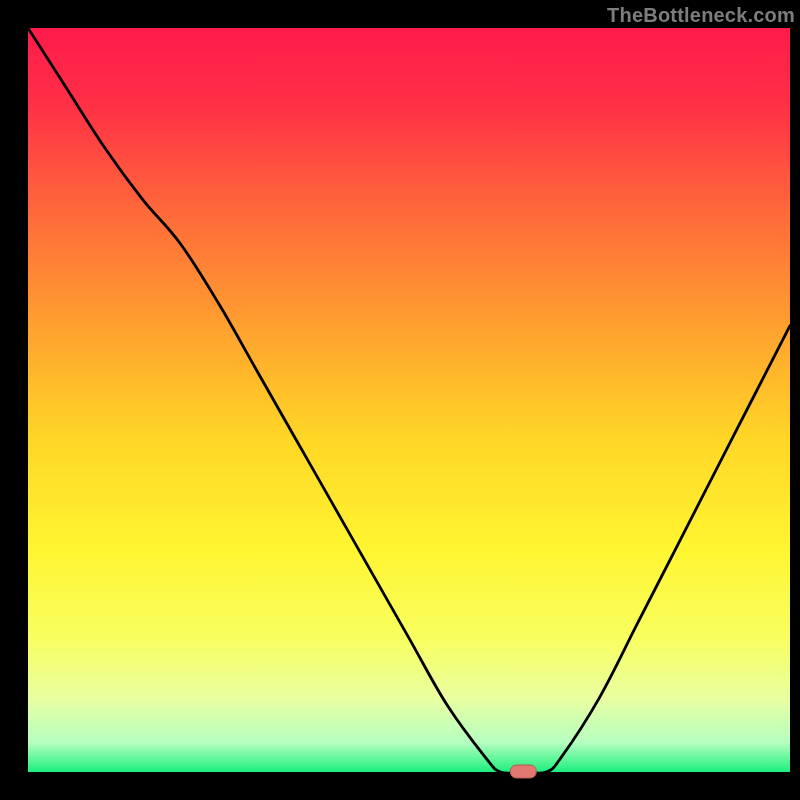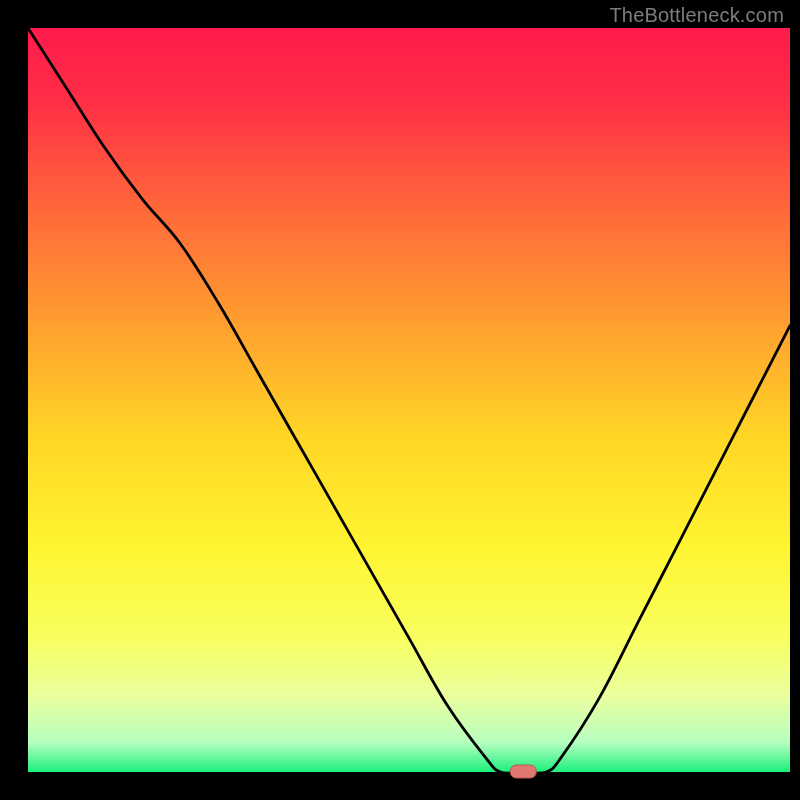--- a/index.html
+++ b/index.html
@@ -18,25 +18,25 @@
   svg.plot {
     position: absolute;
     inset: 0;
     width: 800px;
     height: 800px;
     display: block;
   }
   .watermark {
     position: absolute;
     top: 4px;
-    right: 16px;
+    right: 5px;
     font-family: Arial, Helvetica, sans-serif;
     font-size: 20px;
     color: #7d7d7d;
-    font-weight: 400;
+    font-weight: 700;
     letter-spacing: 0.2px;
     user-select: none;
   }
 </style>
 </head>
 <body>
 
 <div class="stage">
   <svg class="plot" viewBox="0 0 800 800">
     <defs>

